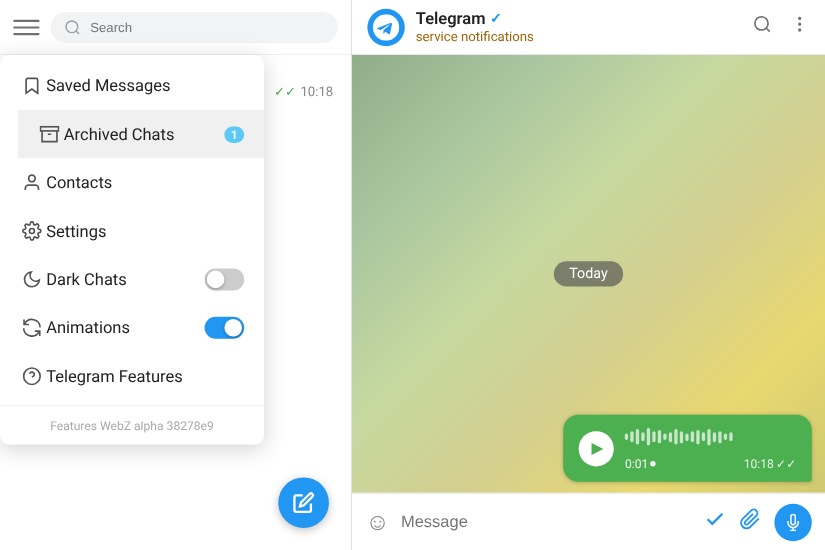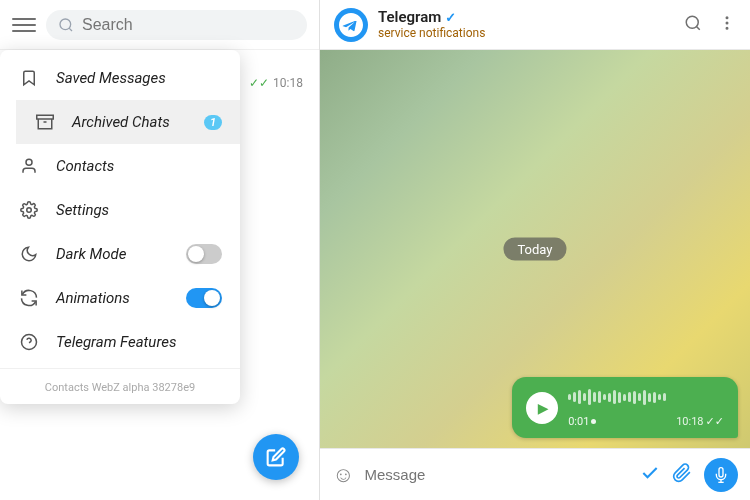--- a/index.html
+++ b/index.html
@@ -72,21 +72,21 @@
 
     .search-icon-svg {
       color: #9aa3af;
       flex-shrink: 0;
     }
 
     .search-input {
       border: none;
       background: transparent;
       outline: none;
-      font-size: 16px;
+      font-size: 12px;
       color: #333;
       width: 100%;
     }
 
     
     .chat-list {
       flex: 1;
       overflow: hidden;
     }
 
@@ -135,24 +135,23 @@
       border-radius: 8px;
       box-shadow: 0 4px 20px rgba(0,0,0,0.18);
       z-index: 100;
       padding: 6px 0;
     }
 
     .menu-item {
       display: flex;
       align-items: center;
       padding: 11px 18px;
-      gap: 16px;
+      gap: 2px;
       cursor: pointer;
       transition: background 0.15s;
-      font-style: italic;
     }
 
     .menu-item.active {
       background: #f0f0f0;
       margin-left: 16px;
     }
 
     .menu-icon {
       width: 22px;
       height: 22px;
@@ -533,21 +532,21 @@
         </div>
         <span class="menu-label">Settings</span>
       </div>
 
       <div class="menu-item">
         <div class="menu-icon">
           <svg width="18" height="18" viewBox="0 0 24 24" fill="none" stroke="currentColor" stroke-width="2">
             <path d="M21 12.79A9 9 0 1 1 11.21 3 7 7 0 0 0 21 12.79z"></path>
           </svg>
         </div>
-        <span class="menu-label">Dark Mode</span>
+        <span class="menu-label">Dark Chats</span>
         <div class="menu-toggle off">
           <div class="toggle-knob"></div>
         </div>
       </div>
 
       <div class="menu-item">
         <div class="menu-icon">
           <svg width="18" height="18" viewBox="0 0 24 24" fill="none" stroke="currentColor" stroke-width="2">
             <path d="M2.5 2v6h6M21.5 22v-6h-6"></path>
               <path d="M22 11.5A10 10 0 0 0 3.2 7.2M2 12.5a10 10 0 0 0 18.8 4.2"></path>
@@ -565,21 +564,21 @@
             <circle cx="12" cy="12" r="10"></circle>
               <path d="M9.09 9a3 3 0 0 1 5.83 1c0 2-3 3-3 3"></path>
               <line x1="12" y1="17" x2="12.01" y2="17"></line>
           </svg>
         </div>
         <span class="menu-label">Telegram Features</span>
       </div>
 
 
       <div class="menu-divider"></div>
-      <div class="menu-version">Contacts WebZ alpha 38278e9</div>
+      <div class="menu-version">Features WebZ alpha 38278e9</div>
     </div>
 
     <div class="fab-button">
       <svg width="20" height="20" viewBox="0 0 24 24" fill="none" stroke="white" stroke-width="2.5">
         <path d="M11 4H4a2 2 0 0 0-2 2v14a2 2 0 0 0 2 2h14a2 2 0 0 0 2-2v-7"></path>
         <path d="M18.5 2.5a2.121 2.121 0 0 1 3 3L12 15l-4 1 1-4 9.5-9.5z"></path>
       </svg>
     </div>
 
   </div>

